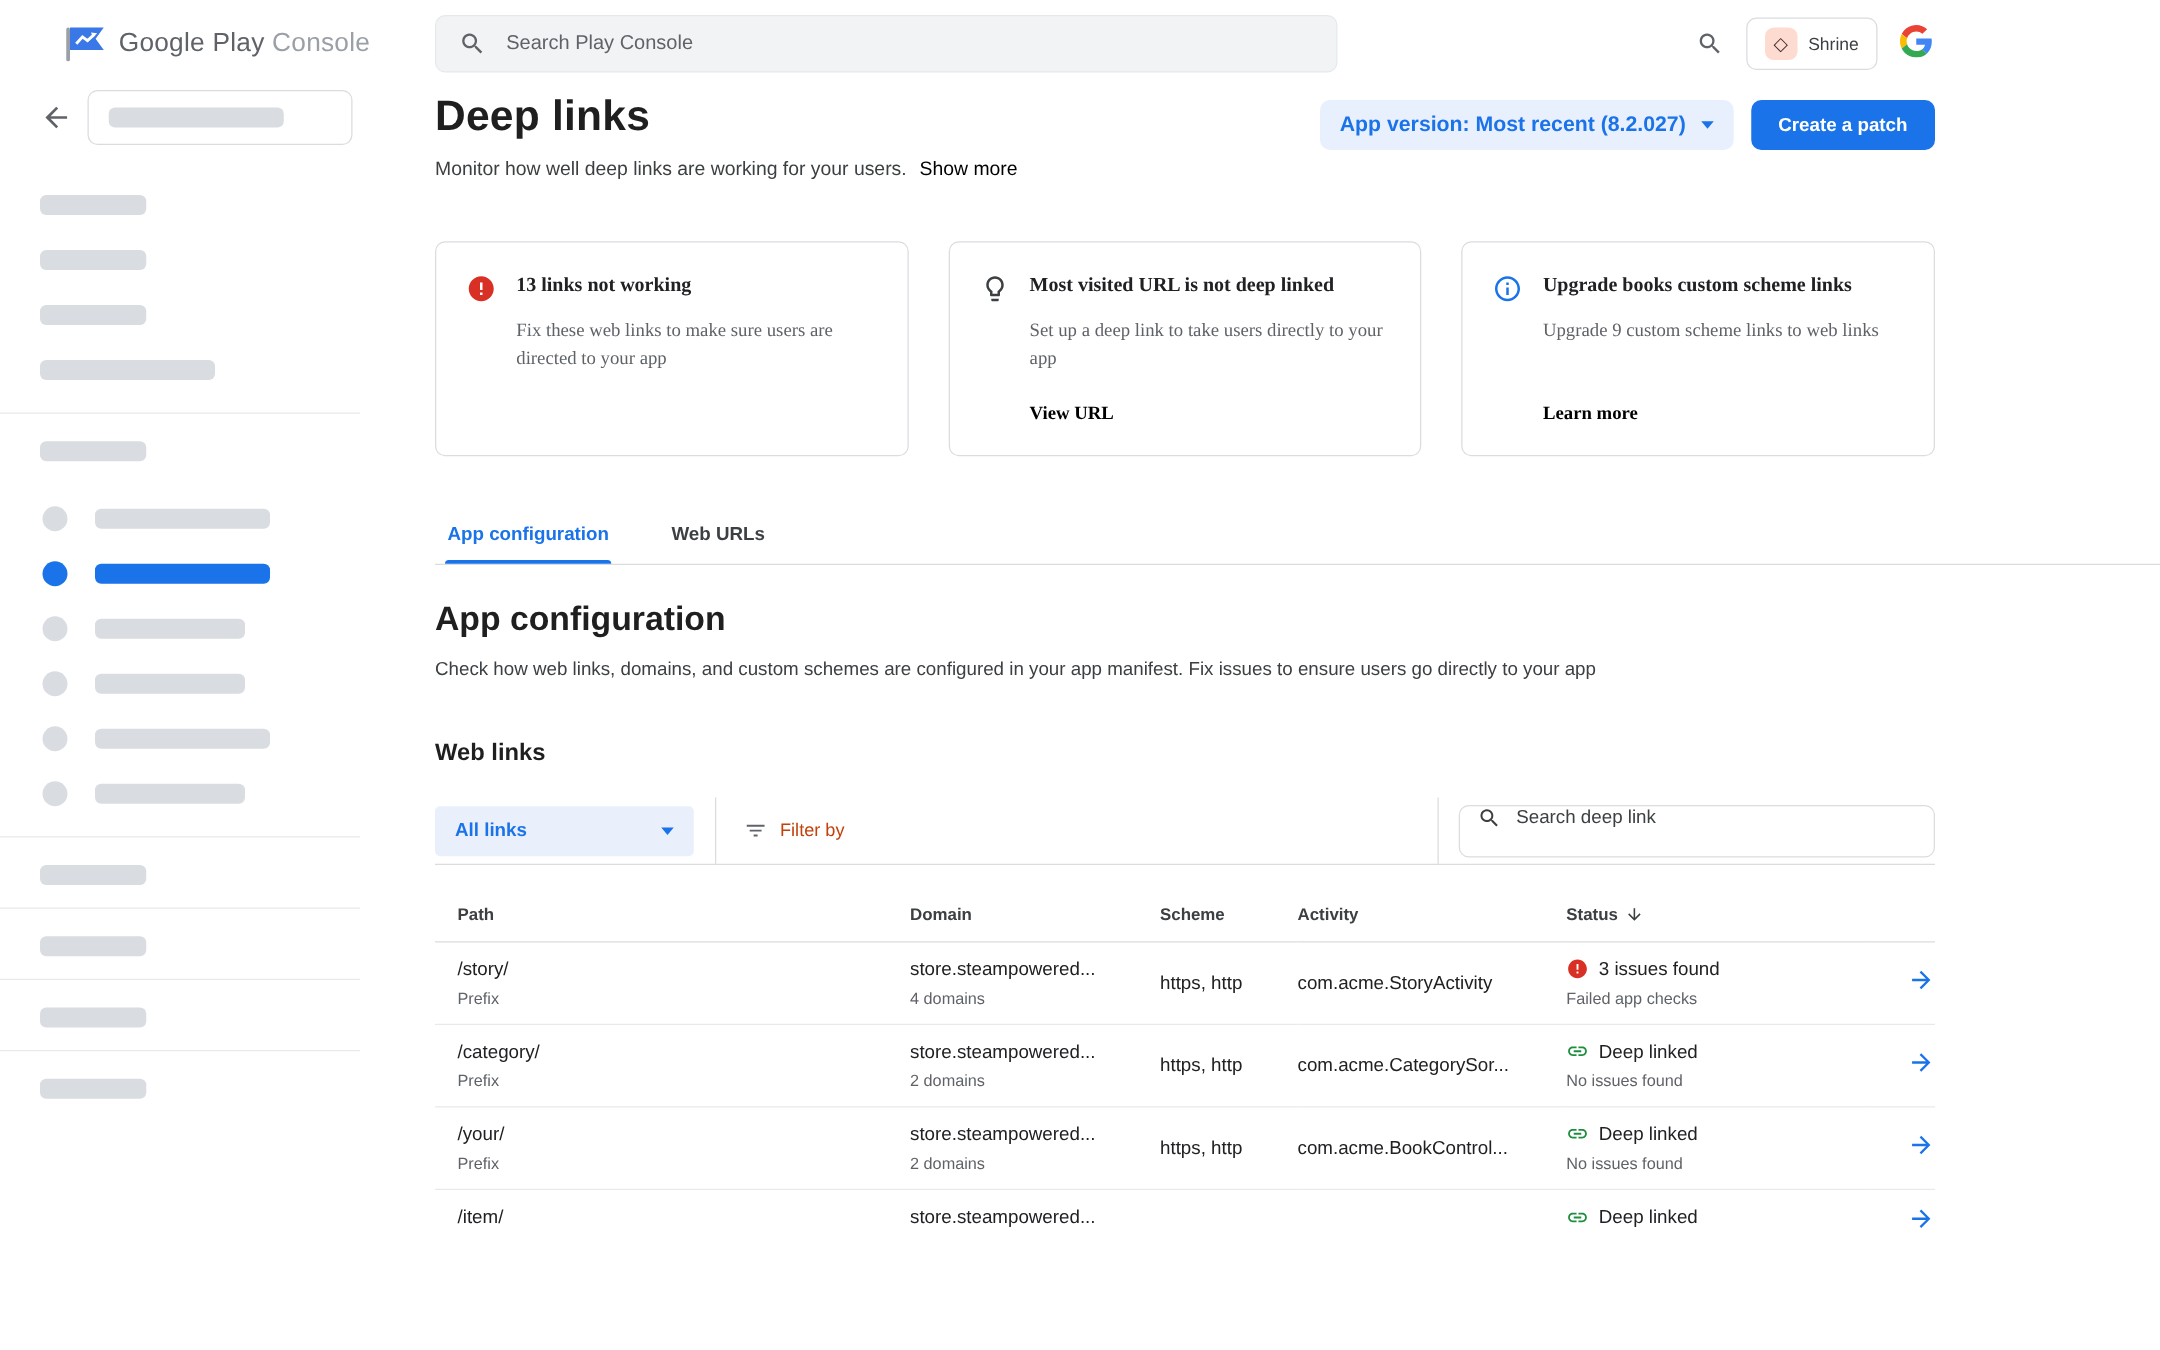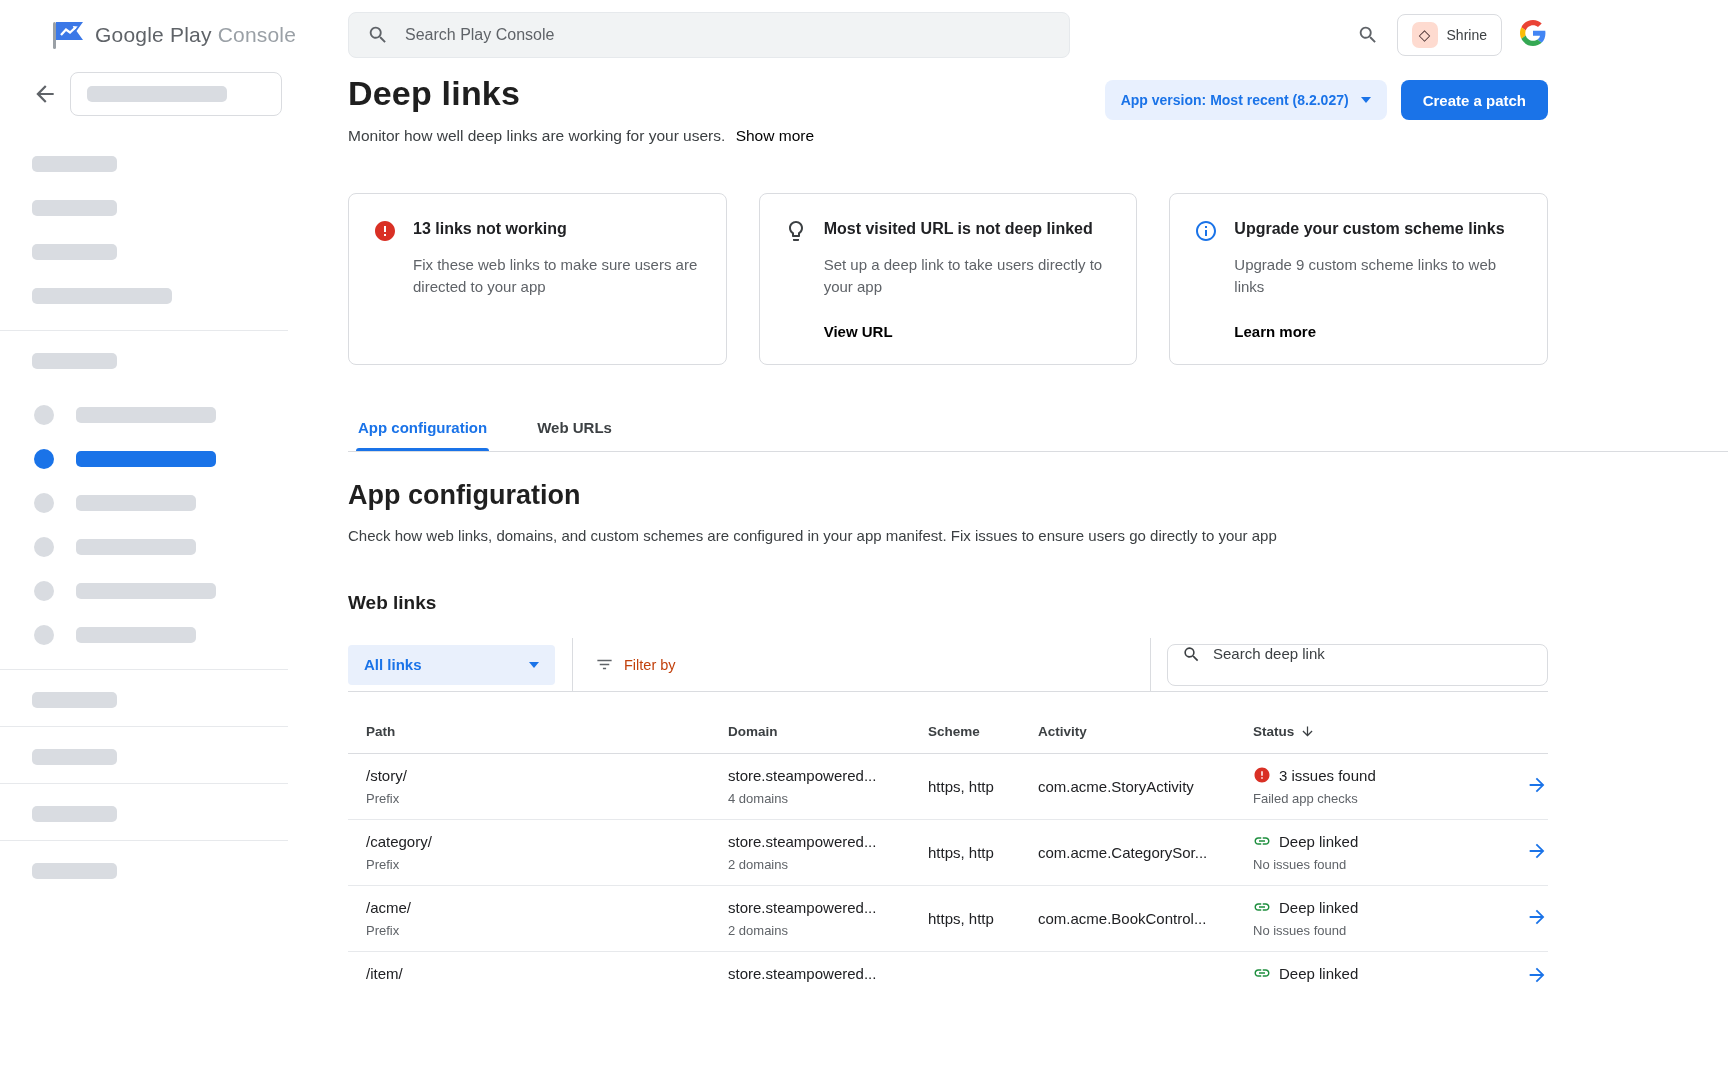--- a/index.html
+++ b/index.html
@@ -53,27 +53,27 @@
 
   .content { padding:4px 180px 0 60px; }
 
   .page-header { display:flex; justify-content:space-between; align-items:flex-start; }
   h1.page-title { font-size:34px; font-weight:600; color:#1f1f1f; letter-spacing:.2px; }
   .subtitle-row { margin-top:14px; font-size:15.5px; color:#3c4043; }
   .link { color:#000000; cursor:pointer; text-decoration:none; }
   .subtitle-row .link { margin-left:6px; font-weight:500; }
   .header-actions { display:flex; align-items:center; gap:14px; margin-top:6px; }
   .version-pill { background:#e8f0fe; color:#1a73e8; border-radius:8px; height:40px; padding:0 16px;
-    font-size:14px; font-weight:600; display:flex; align-items:center; gap:12px; cursor:pointer; white-space:nowrap; }
+    font-size:17px; font-weight:600; display:flex; align-items:center; gap:12px; cursor:pointer; white-space:nowrap; }
   .caret-down { width:0; height:0; border-left:5px solid transparent; border-right:5px solid transparent;
     border-top:6px solid #1a73e8; }
   .primary-btn { background:#1a73e8; color:#fff; border:none; border-radius:8px; height:40px; padding:0 22px;
     font-size:15px; font-weight:600; cursor:pointer; font-family:"Liberation Sans", sans-serif; white-space:nowrap; }
 
-  .cards { display:flex; gap:32px; margin-top:48px; }
+  .cards { display:flex; gap:32px; margin-top:48px;font-family:Liberation Serif, serif; }
   .card { flex:1; border:1px solid #dadce0; border-radius:8px; padding:24px; min-height:172px;
     display:flex; gap:16px; background:#fff; }
   .card-icon { flex:0 0 24px; padding-top:1px; }
   .card-content { display:flex; flex-direction:column; flex:1; }
   .card-title { font-size:16px; font-weight:600; color:#202124; padding-top:2px; }
   .card-body { font-size:15px; color:#5f6368; line-height:22px; margin-top:16px; max-width:300px; }
   .card-action { margin-top:auto; font-size:15px; font-weight:600; padding-top:16px; }
 
   .tabs { margin-top:42px; margin-right:-180px; border-bottom:1px solid #dadce0; display:flex; gap:46px; padding-left:8px; }
   .tab { padding:12px 2px 15px; font-size:15px; font-weight:600; color:#3c4043; position:relative; cursor:pointer; }
@@ -281,21 +281,21 @@
           </div>
         </div>
 
         <div class="card">
           <div class="card-icon">
             <svg width="24" height="24" viewBox="0 0 24 24">
               <path fill="#1a73e8" d="M11 7h2v2h-2V7zm0 4h2v6h-2v-6zm1-9C6.48 2 2 6.48 2 12s4.48 10 10 10 10-4.48 10-10S17.52 2 12 2zm0 18c-4.41 0-8-3.59-8-8s3.59-8 8-8 8 3.59 8 8-3.59 8-8 8z"></path>
             </svg>
           </div>
           <div class="card-content">
-            <div class="card-title">Upgrade your custom scheme links</div>
+            <div class="card-title">Upgrade books custom scheme links</div>
             <div class="card-body">Upgrade 9 custom scheme links to web links</div>
             <a class="card-action link">Learn more</a>
           </div>
         </div>
 
       </div>
 
       <div class="tabs">
         <div class="tab active">App configuration</div>
         <div class="tab">Web URLs</div>
@@ -405,21 +405,21 @@
             </td>
             <td class="cell-arrow">
               <svg class="row-arrow" width="22" height="22" viewBox="0 0 24 24">
                 <path fill="#1a73e8" d="M12 4l-1.41 1.41L16.17 11H4v2h12.17l-5.58 5.59L12 20l8-8z"></path>
               </svg>
             </td>
           </tr>
 
           <tr>
             <td class="cell-path">
-              <div>/acme/</div>
+              <div>/your/</div>
               <div class="sub">Prefix</div>
             </td>
             <td>
               <div>store.steampowered...</div>
               <div class="sub">2 domains</div>
             </td>
             <td>https, http</td>
             <td>com.acme.BookControl...</td>
             <td>
               <div class="status-line">

